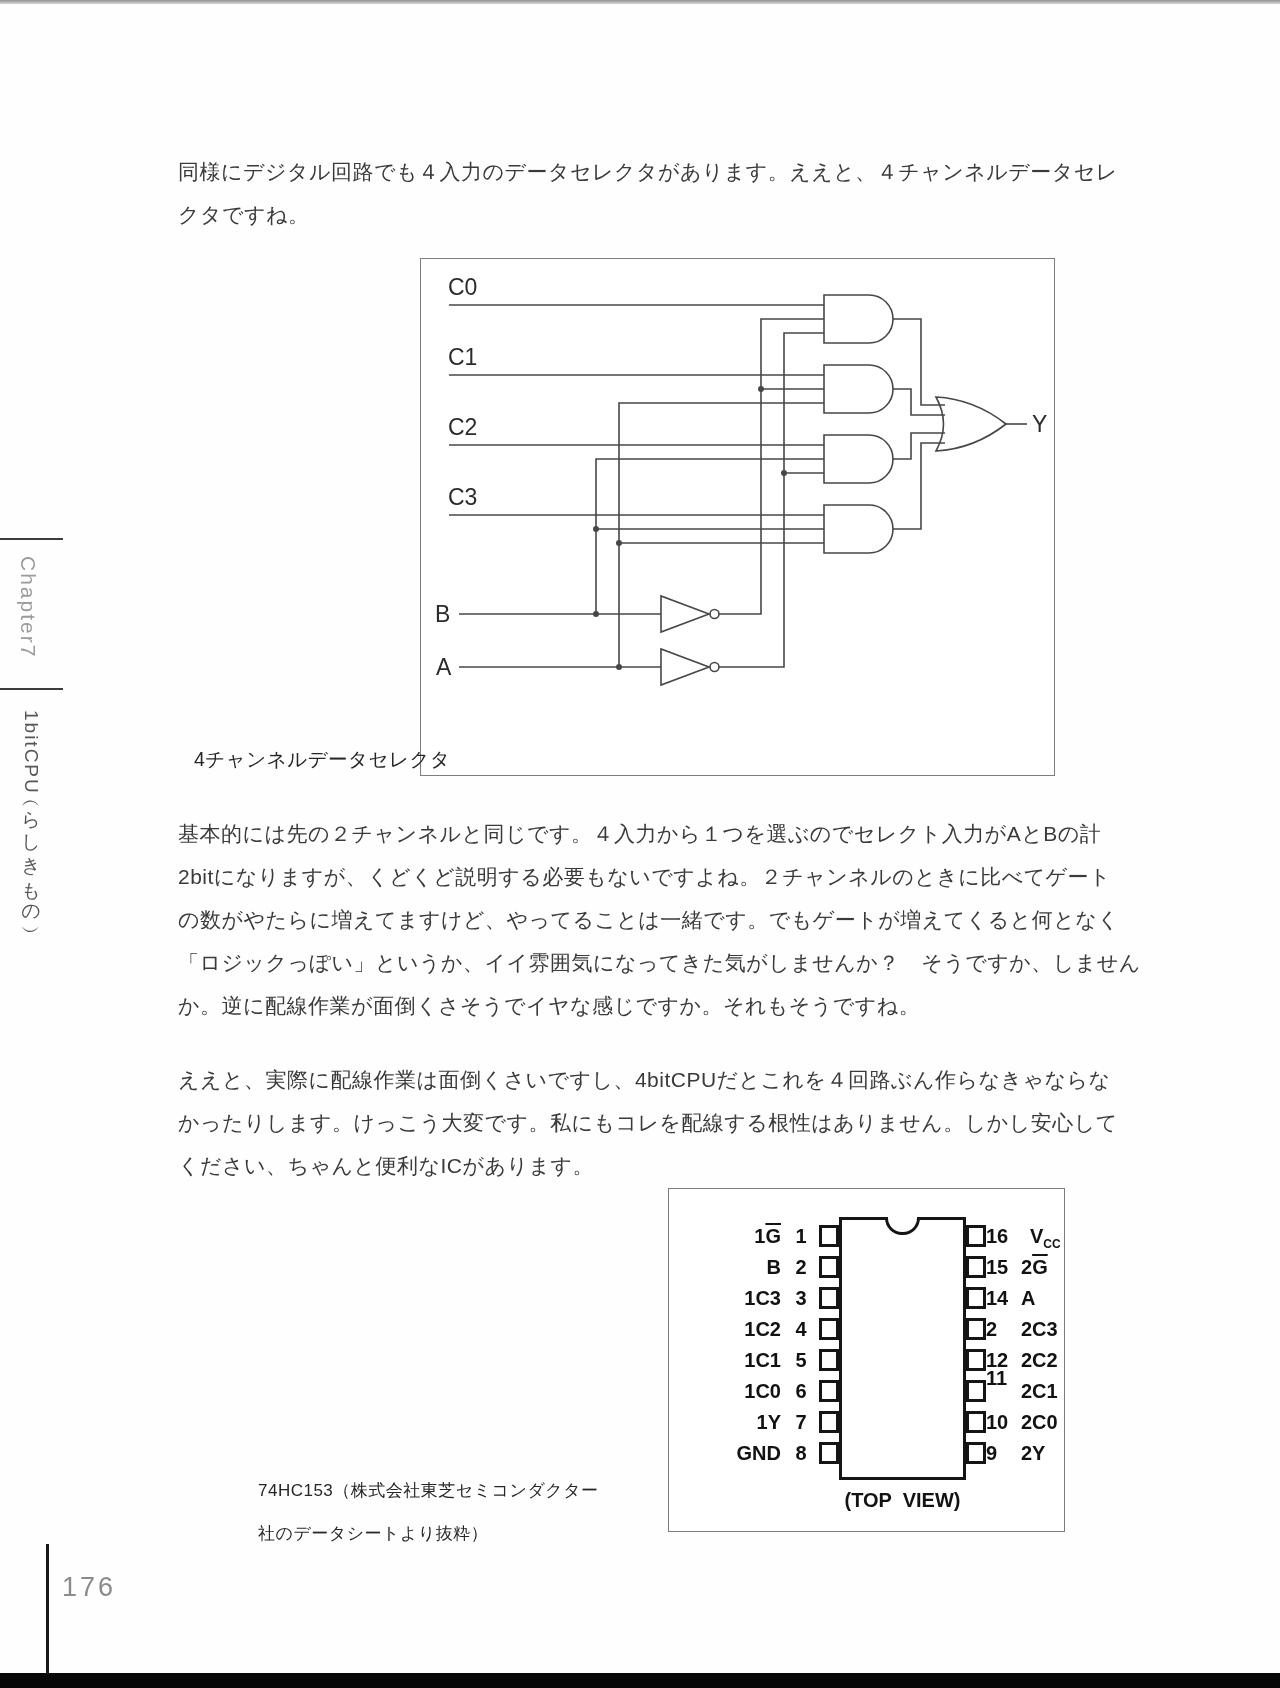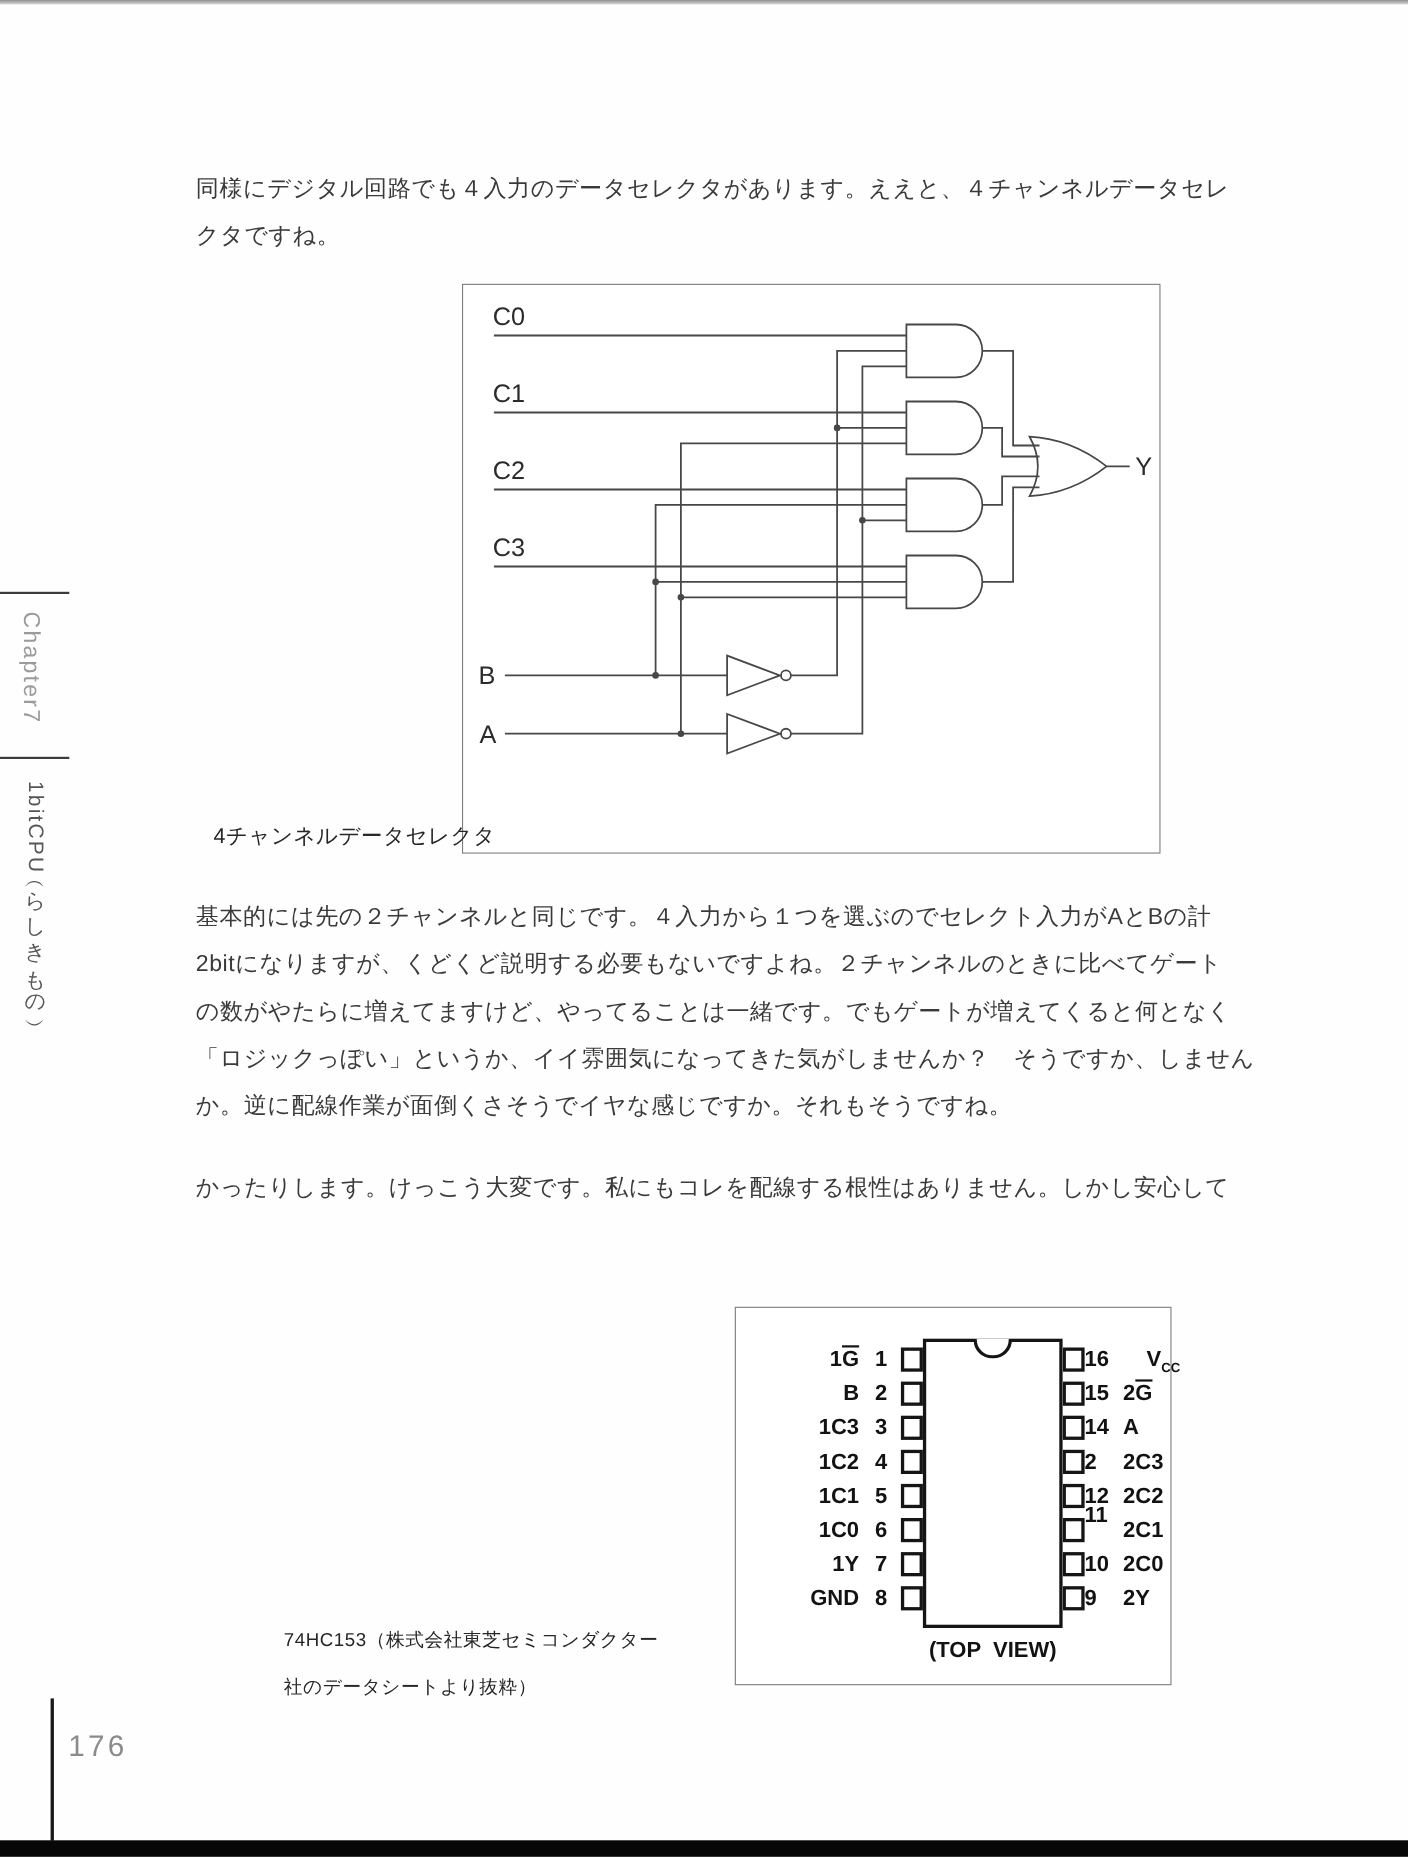--- a/index.html
+++ b/index.html
@@ -90,21 +90,21 @@
       <text x="14" y="363">B</text>
       <text x="15" y="416">A</text>
       <text x="611" y="173">Y</text>
     </g>
   </svg>
 </div>
 <div class="abs caption" style="left:194px;top:746px;">4チャンネルデータセレクタ</div>
 
 <div class="abs para" style="left:178px;top:812px;width:920px;"><div class="tline">基本的には先の２チャンネルと同じです。４入力から１つを選ぶのでセレクト入力がAとBの計</div><div class="tline">2bitになりますが、くどくど説明する必要もないですよね。２チャンネルのときに比べてゲート</div><div class="tline">の数がやたらに増えてますけど、やってることは一緒です。でもゲートが増えてくると何となく</div><div class="tline">「ロジックっぽい」というか、イイ雰囲気になってきた気がしませんか？　そうですか、しません</div><div class="tline">か。逆に配線作業が面倒くさそうでイヤな感じですか。それもそうですね。</div></div>
 
-<div class="abs para" style="left:178px;top:1058px;width:920px;"><div class="tline">かったりします。けっこう大変です。私にもコレを配線する根性はありません。しかし安心して</div></div>
+<div class="abs para" style="left:178px;top:1058px;width:920px;"><div class="tline">ええと、実際に配線作業は面倒くさいですし、4bitCPUだとこれを４回路ぶん作らなきゃならな</div><div class="tline">かったりします。けっこう大変です。私にもコレを配線する根性はありません。しかし安心して</div><div class="tline">ください、ちゃんと便利なICがあります。</div></div>
 
 <div class="abs fig-box" style="left:668px;top:1188px;width:395px;height:342px;">
   <div class="abs" style="left:170px;top:28px;width:121px;height:257px;border:3px solid #151515;background:#fff;"></div>
   <div class="abs" style="left:216px;top:28px;width:29px;height:15px;background:#fff;border:3px solid #151515;border-top:none;border-radius:0 0 17px 17px;z-index:2;"></div>
   <div class="abs icx" style="left:130px;top:298px;width:207px;text-align:center;">(TOP  VIEW)</div>
 <div class="abs icx" style="left: 150px; top: 36px; width: 14px; height: 16px; border: 3px solid rgb(21, 21, 21); background: rgb(255, 255, 255);"></div>
     <div class="abs icx" style="left: 118px; top: 34px; width: 28px; text-align: center;">1</div>
     <div class="abs icx" style="left: 8px; top: 34px; width: 104px; text-align: right;">1<span class="ov">G</span></div>
     <div class="abs icx" style="left: 150px; top: 67px; width: 14px; height: 16px; border: 3px solid rgb(21, 21, 21); background: rgb(255, 255, 255);"></div>
     <div class="abs icx" style="left: 118px; top: 65px; width: 28px; text-align: center;">2</div>
@@ -122,21 +122,21 @@
     <div class="abs icx" style="left: 118px; top: 189px; width: 28px; text-align: center;">6</div>
     <div class="abs icx" style="left: 8px; top: 189px; width: 104px; text-align: right;">1C0</div>
     <div class="abs icx" style="left: 150px; top: 222px; width: 14px; height: 16px; border: 3px solid rgb(21, 21, 21); background: rgb(255, 255, 255);"></div>
     <div class="abs icx" style="left: 118px; top: 220px; width: 28px; text-align: center;">7</div>
     <div class="abs icx" style="left: 8px; top: 220px; width: 104px; text-align: right;">1Y</div>
     <div class="abs icx" style="left: 150px; top: 253px; width: 14px; height: 16px; border: 3px solid rgb(21, 21, 21); background: rgb(255, 255, 255);"></div>
     <div class="abs icx" style="left: 118px; top: 251px; width: 28px; text-align: center;">8</div>
     <div class="abs icx" style="left: 8px; top: 251px; width: 104px; text-align: right;">GND</div>
     <div class="abs icx" style="left: 297px; top: 36px; width: 14px; height: 16px; border: 3px solid rgb(21, 21, 21); background: rgb(255, 255, 255);"></div>
     <div class="abs icx" style="left: 317px; top: 34px; width: 32px;">16</div>
-    <div class="abs icx" style="left: 344px; top: 34px; width: 60px; text-align: right;">V<sub>CC</sub></div>
+    <div class="abs icx" style="left: 361px; top: 34px; width: 60px;">V<sub>CC</sub></div>
     <div class="abs icx" style="left: 297px; top: 67px; width: 14px; height: 16px; border: 3px solid rgb(21, 21, 21); background: rgb(255, 255, 255);"></div>
     <div class="abs icx" style="left: 317px; top: 65px; width: 32px;">15</div>
     <div class="abs icx" style="left: 352px; top: 65px; width: 60px;">2<span class="ov">G</span></div>
     <div class="abs icx" style="left: 297px; top: 98px; width: 14px; height: 16px; border: 3px solid rgb(21, 21, 21); background: rgb(255, 255, 255);"></div>
     <div class="abs icx" style="left: 317px; top: 96px; width: 32px;">14</div>
     <div class="abs icx" style="left: 352px; top: 96px; width: 60px;">A</div>
     <div class="abs icx" style="left: 297px; top: 129px; width: 14px; height: 16px; border: 3px solid rgb(21, 21, 21); background: rgb(255, 255, 255);"></div>
     <div class="abs icx" style="left: 317px; top: 127px; width: 32px;">2</div>
     <div class="abs icx" style="left: 352px; top: 127px; width: 60px;">2C3</div>
     <div class="abs icx" style="left: 297px; top: 160px; width: 14px; height: 16px; border: 3px solid rgb(21, 21, 21); background: rgb(255, 255, 255);"></div>

